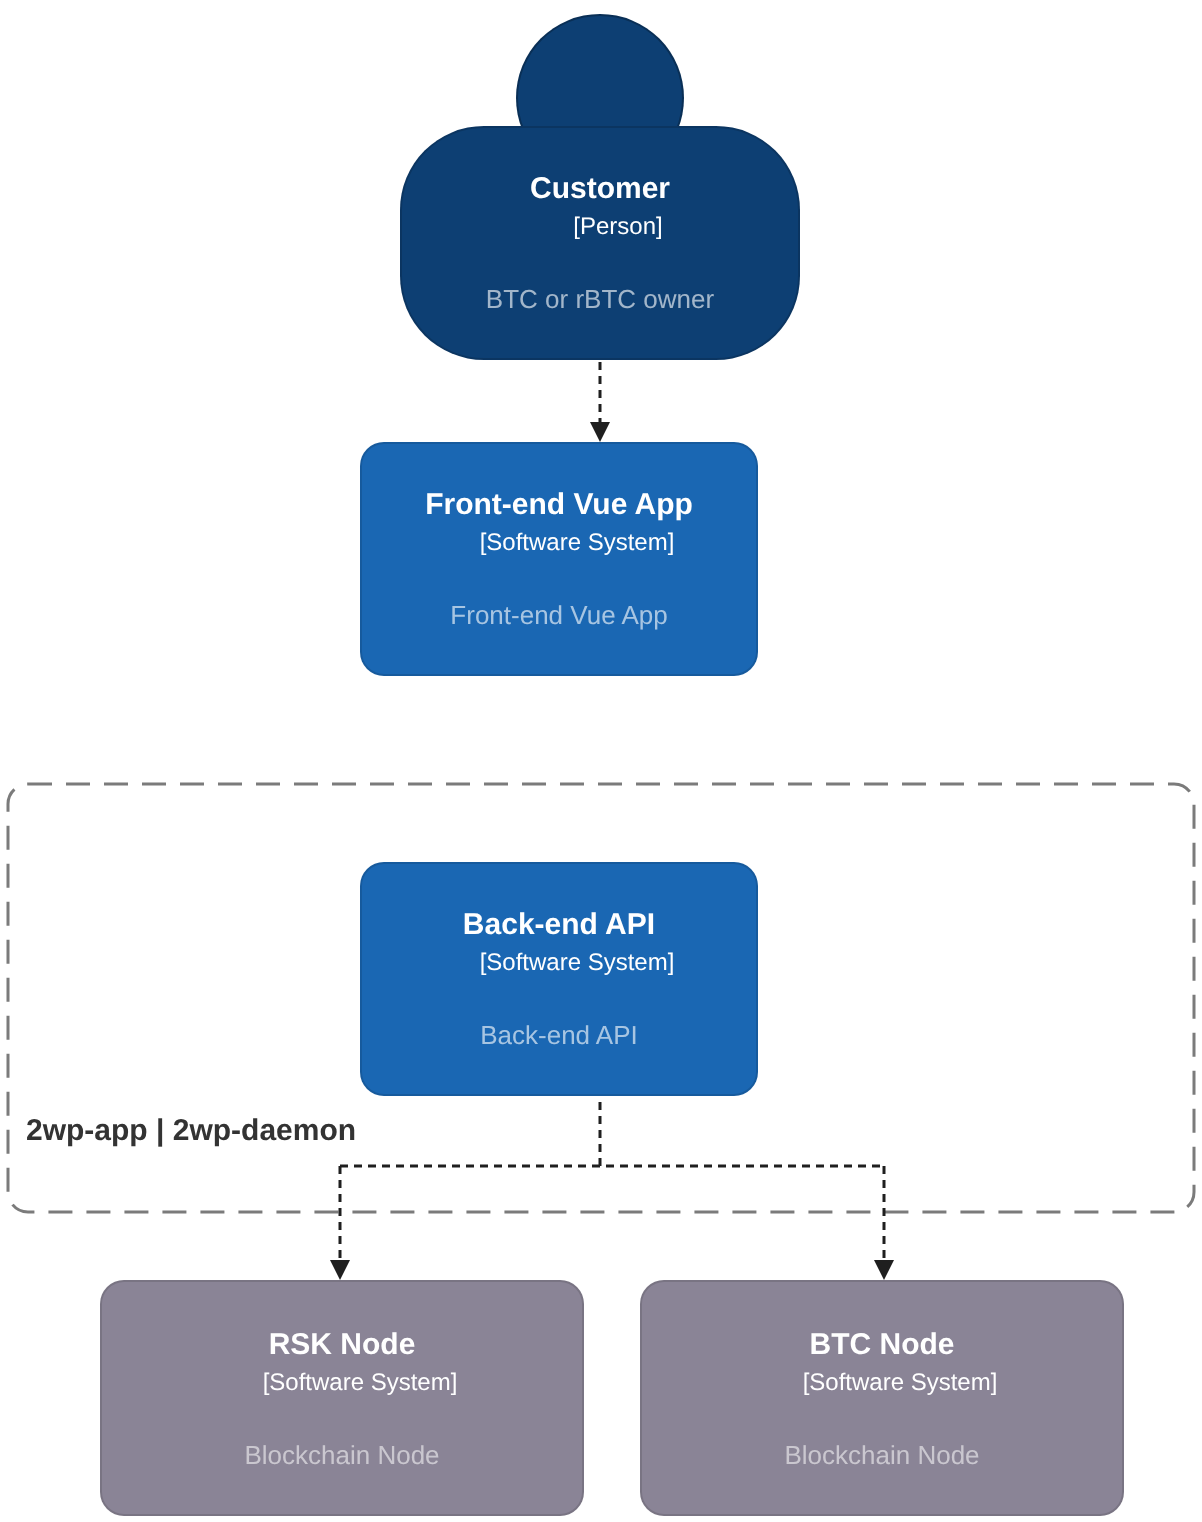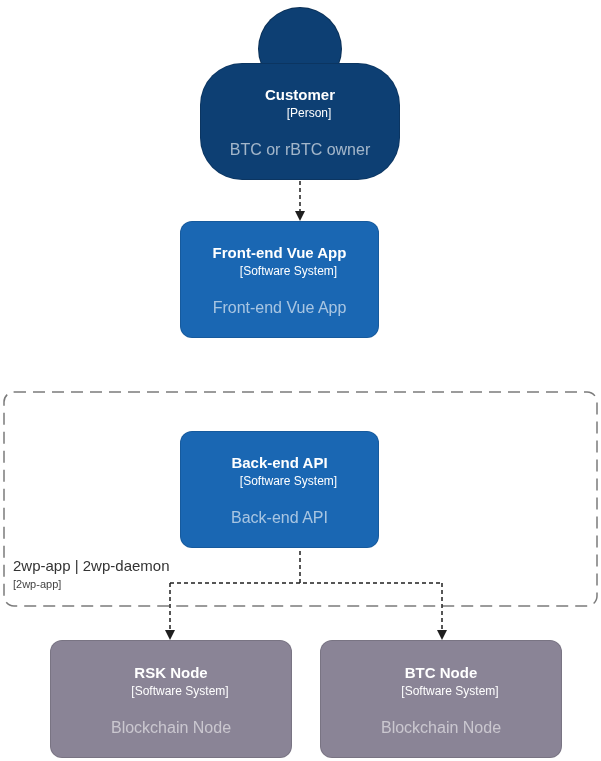--- a/index.html
+++ b/index.html
@@ -41,21 +41,21 @@
     color: #ffffff;
   }
   .n-meta {
     font-size: 12px;
     line-height: 15px;
     margin-top: 2px;
     color: #ffffff;
     margin-left: 18px;
   }
   .n-desc {
-    font-size: 16px;
+    font-size: 13px;
     line-height: 14px;
     margin-top: 22px;
     color: rgba(255,255,255,0.62);
   }
   
   .person-head {
     position: absolute;
     left: 258px;
     top: 7px;
     width: 84px;
@@ -97,21 +97,21 @@
   .ext .n-desc { color: rgba(255,255,255,0.55); }
   
   .boundary-label {
     position: absolute;
     left: 13px;
     top: 557px;
     text-align: left;
   }
   .b-title {
     font-size: 15px;
-    font-weight: normal;
+    font-weight: bold;
     line-height: 18px;
     color: #333333;
   }
   .b-sub {
     font-size: 11px;
     line-height: 13px;
     margin-top: 3px;
     color: #444444;
   }
 </style>
@@ -127,21 +127,20 @@
     <path d="M300,181 L300,212" fill="none" stroke="#1f1f1f" stroke-width="1.5" stroke-dasharray="4 3"></path>
     <polygon points="300,221 295,211 305,211" fill="#1f1f1f"></polygon>
 
     <path d="M300,537 L300,583 M170,583 L442,583 M170,583 L170,631 M442,583 L442,631" fill="none" stroke="#1f1f1f" stroke-width="1.5" stroke-dasharray="4 3"></path>
     <polygon points="170,640 165,630 175,630" fill="#1f1f1f"></polygon>
     <polygon points="442,640 437,630 447,630" fill="#1f1f1f"></polygon>
   </svg>
 
   <div class="boundary-label">
     <div class="b-title">2wp-app | 2wp-daemon</div>
-    <div class="b-sub">[2wp-app]</div>
   </div>
 
   <div class="person-head"></div>
   <div class="node person-body">
     <div class="n-title">Customer</div>
     <div class="n-meta">[Person]</div>
     <div class="n-desc">BTC or rBTC owner</div>
   </div>
 
   <div class="node sys sys-frontend">

